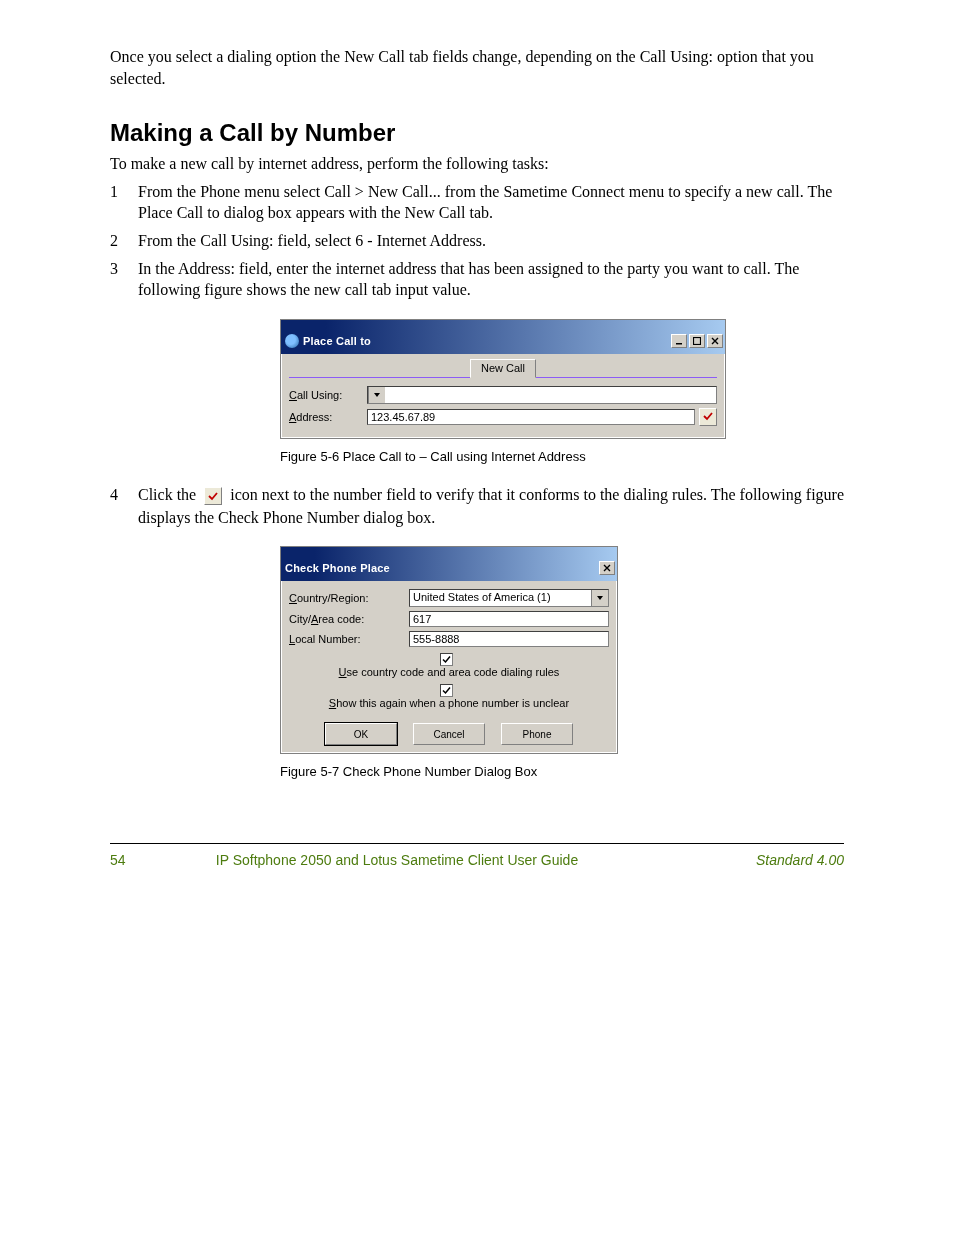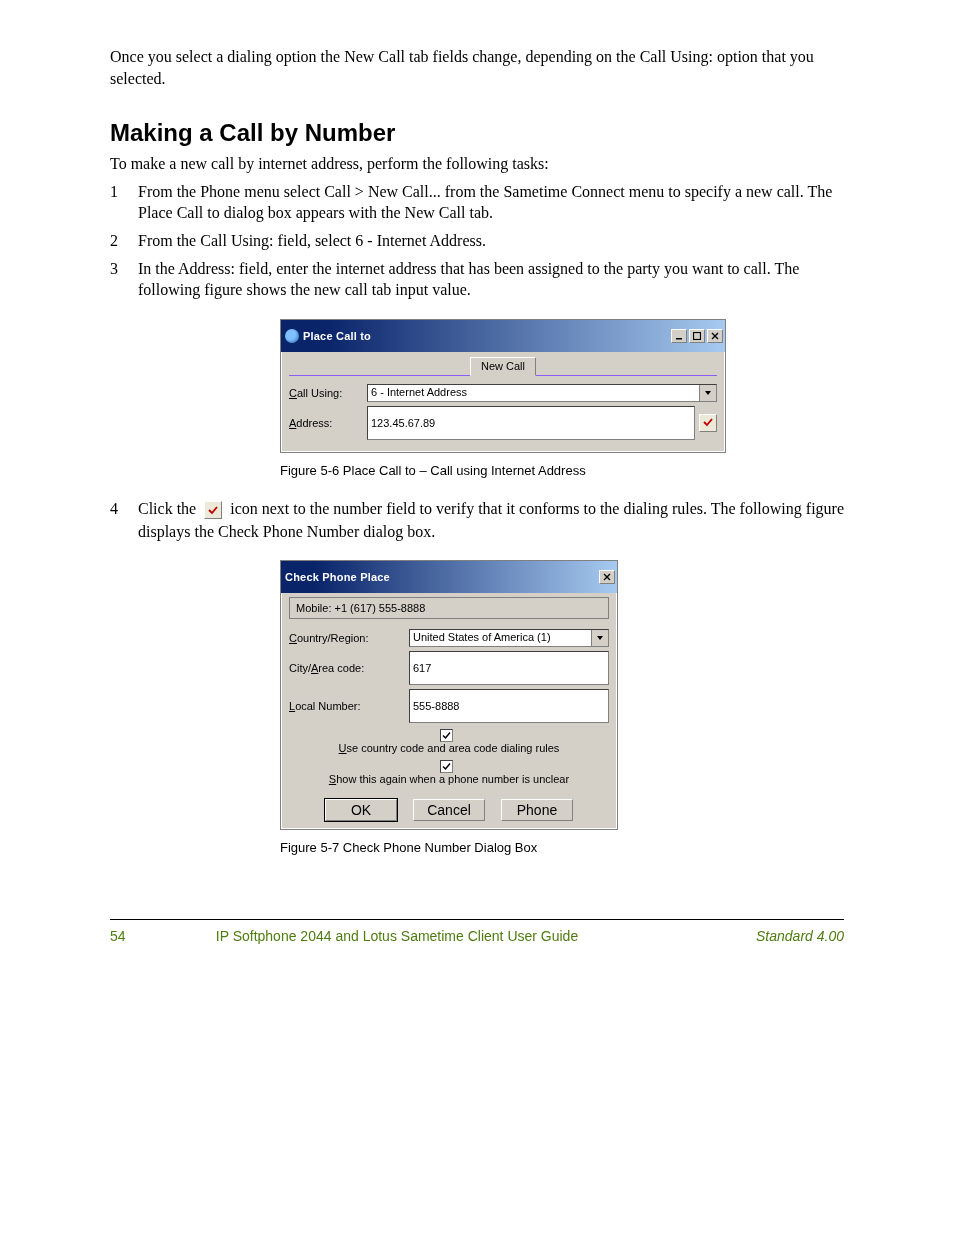--- a/index.html
+++ b/index.html
@@ -55,27 +55,27 @@
   
   .dlg {
     font-family: Tahoma, Arial, sans-serif;
     font-size: 11px;
     background: #d4d0c8;
     border: 1px solid #808080;
     box-shadow: 0 0 0 1px #fff inset;
     margin: 6px 0 6px 0;
   }
   .titlebar {
-    height: 32px;
+    height: 26px;
     background: linear-gradient(to right, #0a246a 0%, #0a246a 10%, #a6caf0 100%);
     color: #fff;
     font-weight: bold;
     display: flex;
     align-items: center;
-    padding: 0 2px 0 4px;
+    padding: 8px 2px 0 4px;
   }
   .titlebar .app-icon {
     width: 14px; height: 14px;
     background: radial-gradient(circle at 40% 40%, #7fbfff 40%, #2060a0 100%);
     border-radius: 50%;
     margin-right: 4px;
     flex: 0 0 auto;
   }
   .titlebar .title-text { flex: 1; font-size: 11px; letter-spacing: .2px; }
   .titlebar .winbtns { display: flex; gap: 2px; }
@@ -122,21 +122,21 @@
     width: 78px;
     font-size: 11px;
   }
   .form-label-wide {
     width: 120px;
     font-size: 11px;
   }
   .underline-letter { text-decoration: underline; }
   .text-input {
     flex: 1;
-    height: 34px;
+    height: 16px;
     box-sizing: border-box;
     border: 1px solid #808080;
     border-top-color:#404040;
     border-left-color:#404040;
     background:#fff;
     font-family: Tahoma, Arial, sans-serif;
     font-size: 11px;
     padding: 1px 3px;
   }
   .select-wrap {
@@ -208,21 +208,21 @@
     margin-top: 14px;
   }
   .push-btn {
     min-width: 72px;
     height: 22px;
     background:#d4d0c8;
     border: 1px solid #808080;
     border-top-color:#fff;border-left-color:#fff;
     box-sizing:border-box;
     display:flex;align-items:center;justify-content:center;
-    font-size:14px;
+    font-size:10px;
   }
   .push-btn.default {
     box-shadow: 0 0 0 1px #000;
   }
 
   hr.footer-rule {
     border: none;
     border-top: 1px solid #000;
     margin: 50px 0 8px 0;
   }
@@ -302,21 +302,20 @@
       </div>
       <div class="dlg-body">
         <div class="tabbar">
           <div class="tab">New Call</div>
         </div>
         <div class="form-row">
           <div class="form-label">
             <span class="underline-letter">C</span><span>all Using:</span>
           </div>
           <div class="select-wrap">
-            <div class="sel-text">6 - Internet Address</div>
             <div class="drop-btn">
               <svg viewBox="0 0 8 8">
                   <path d="M1 2 L4 6 L7 2 Z" fill="#000"></path>
                 </svg>
             </div>
           </div>
         </div>
         <div class="form-row">
           <div class="form-label">
             <span class="underline-letter">A</span><span>ddress:</span>
@@ -356,21 +355,20 @@
         <div class="title-text">Check Phone Place</div>
         <div class="winbtns">
           <div class="winbtn">
             <svg viewBox="0 0 8 8">
                 <path d="M1 1 L7 7 M7 1 L1 7" stroke="#000" stroke-width="1.4"></path>
               </svg>
           </div>
         </div>
       </div>
       <div class="dlg-body">
-        <div class="readonly-box">Mobile:  +1 (617) 555-8888</div>
 
         <div class="form-row">
           <div class="form-label-wide">
             <span class="underline-letter">C</span><span>ountry/Region:</span>
           </div>
           <div class="select-wrap">
             <div class="sel-text">United States of America (1)</div>
             <div class="drop-btn">
               <svg viewBox="0 0 8 8">
                   <path d="M1 2 L4 6 L7 2 Z" fill="#000"></path>
@@ -416,17 +414,17 @@
           <div class="push-btn">Phone</div>
         </div>
       </div>
     </div>
     <div class="caption">Figure 5-7    Check Phone Number Dialog Box</div>
   </div>
 
   <hr class="footer-rule">
   <div class="footer">
     <div class="footer-left">54</div>
-    <div class="footer-center">IP Softphone 2044 and Lotus Sametime Client User Guide</div>
+    <div class="footer-center">IP Softphone 2050 and Lotus Sametime Client User Guide</div>
     <div class="footer-right">Standard 4.00</div>
   </div>
 
 </div>
 
 </body></html>

